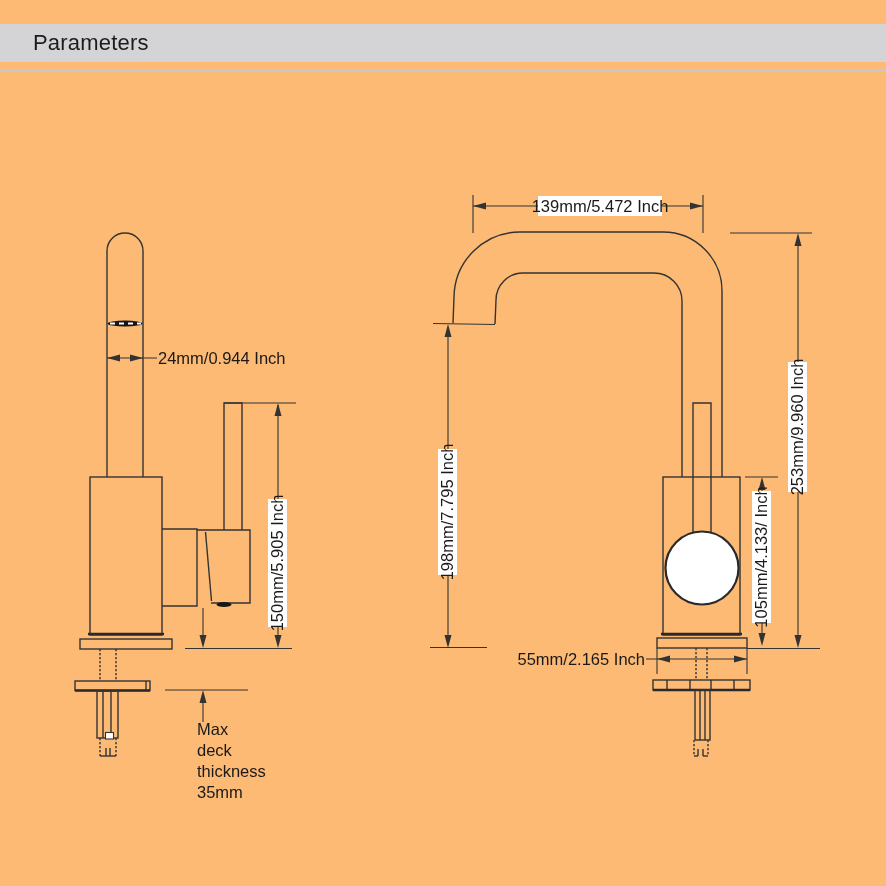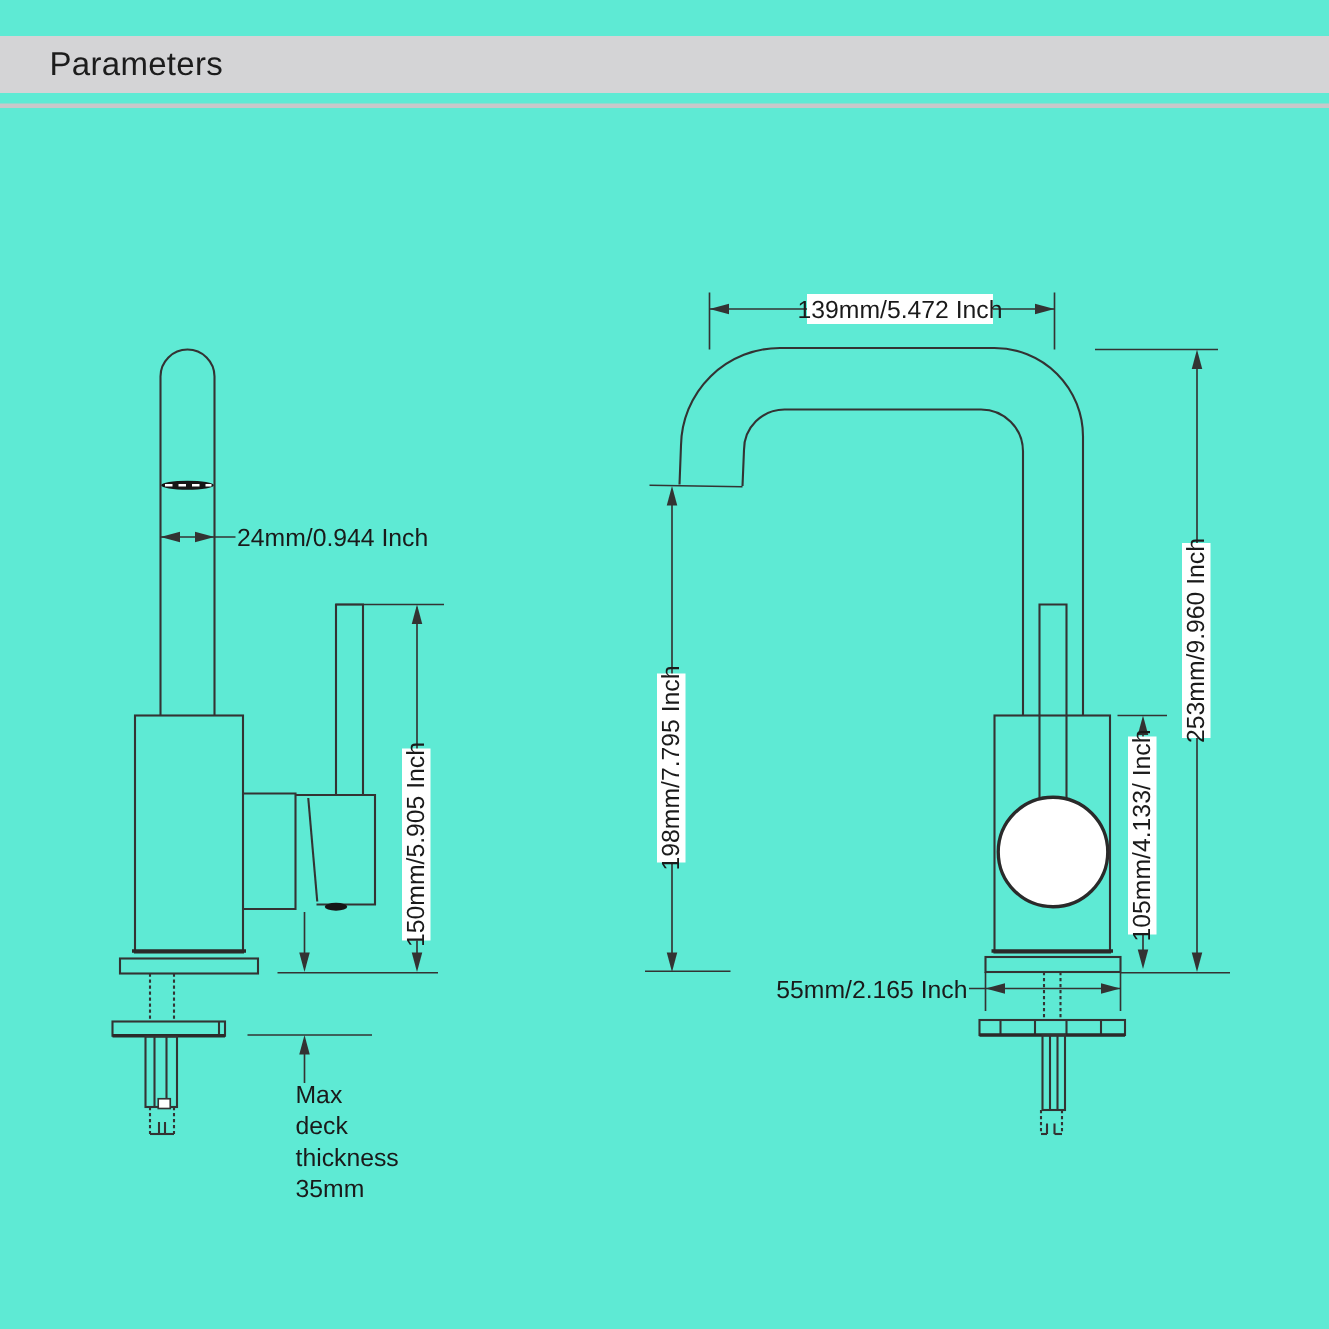--- a/index.html
+++ b/index.html
@@ -1,16 +1,16 @@
 <!DOCTYPE html>
 <html><head>
 <meta charset="utf-8">
 <style>
   html,body{margin:0;padding:0;background:#ffffff;}
-  .page{position:relative;width:886px;height:886px;background:#5eead4;overflow:hidden;
+  .page{position:relative;width:886px;height:886px;background:#fdba74;overflow:hidden;
         font-family:"Liberation Sans",sans-serif;}
   .header-bar{position:absolute;top:24px;left:0;width:886px;height:38px;
               background:#d4d4d6;display:flex;align-items:center;}
   .header-bar .title{margin-left:33px;font-size:22px;color:#1c1c1c;letter-spacing:.2px;}
   .header-divider{position:absolute;top:69px;left:0;width:886px;height:3px;background:#c8c8ca;}
   svg{position:absolute;top:0;left:0;}
   svg text{font-family:"Liberation Sans",sans-serif;font-size:16.5px;fill:#1a1a1a;}
   .ln{stroke:#333;stroke-width:1.4;fill:none;}
   .thick{stroke:#2a2a2a;stroke-width:2.4;fill:none;}
   .dim{stroke:#333;stroke-width:1.1;fill:none;}

